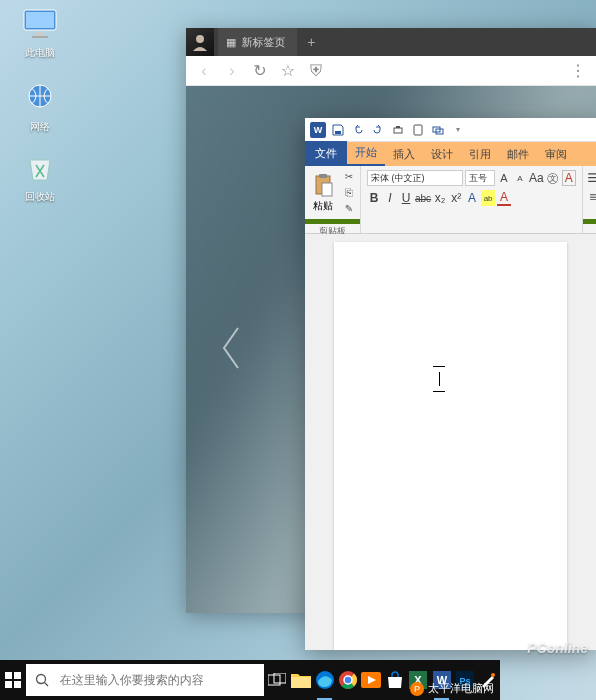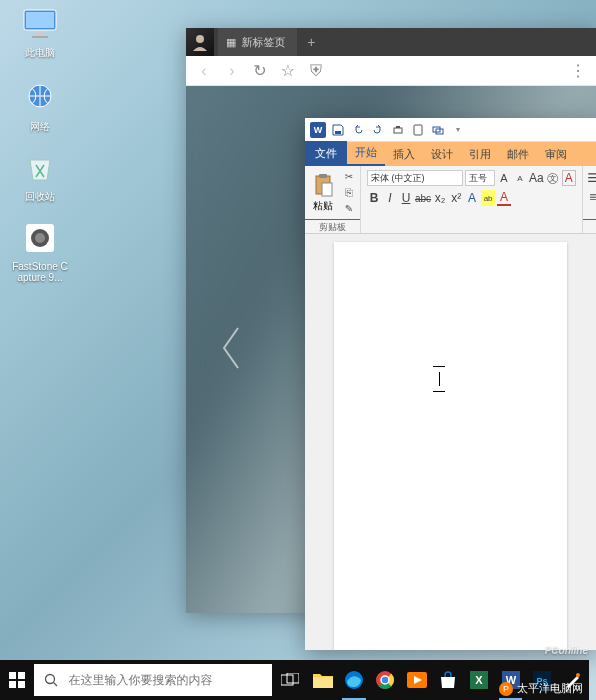--- a/index.html
+++ b/index.html
@@ -27,47 +27,47 @@
 .wtitle{height:24px;background:#fff;display:flex;align-items:center;padding:0 5px;gap:4px;border-bottom:1px solid #e0e0e0}
 .wq{width:16px;height:16px;display:flex;align-items:center;justify-content:center;cursor:pointer}
 .wlogo{width:16px;height:16px;background:#2b579a;border-radius:2px;display:flex;align-items:center;justify-content:center;color:#fff;font-size:9px;font-weight:bold}
 .wtabs{height:24px;display:flex;align-items:flex-end;background:#fdba74;font-size:11px}
 .wtab{padding:4px 8px;color:#444;cursor:pointer}
 .wtab.file{background:#2b579a;color:#fff;padding:5px 10px}
 .wtab.sel{color:#2b579a;border-bottom:2px solid #2b579a}
 .ribbon{height:68px;background:#f4f4f4;border-bottom:1px solid #d0d0d0;display:flex;font-size:10px}
 .rgrp{border-right:1px solid #d8d8d8;display:flex;flex-direction:column;justify-content:space-between}
 .rgrp .body{flex:1;display:flex;align-items:center;padding:3px}
-.rgrp .cap{height:14px;text-align:center;font-size:9px;color:#666;border-top:1px solid #4d7c0f;line-height:14px}
+.rgrp .cap{height:14px;text-align:center;font-size:9px;color:#666;border-top:5px solid #4d7c0f;line-height:14px}
 .paste{width:34px;display:flex;flex-direction:column;align-items:center;justify-content:center;gap:2px;cursor:pointer}
 .clipextra{display:flex;flex-direction:column;gap:2px;margin-left:3px}
 .cbtn{width:16px;height:14px;display:flex;align-items:center;justify-content:center;cursor:pointer;color:#555}
 .fontgrp{flex:1}
 .fontrow{display:flex;align-items:center;gap:2px;padding:1px 3px}
 .fsel{height:16px;font-size:9px;border:1px solid #ccc;background:#fff;display:flex;align-items:center;padding:0 3px;color:#333}
 .fbtn{min-width:14px;height:16px;display:flex;align-items:center;justify-content:center;cursor:pointer;color:#444;font-size:12px}
 .fbtn.box{border:1px solid #c0c0c0;color:#c0392b}
 .paragrp{width:40px}
 .doc{flex:1;background:#f0f0f0;display:flex;justify-content:center;padding:8px 0 0;overflow:hidden}
 .page{width:80%;height:100%;background:#fff;box-shadow:0 1px 3px rgba(0,0,0,.2);padding:50px 30px;position:relative}
 .cursor{position:absolute;left:45%;top:130px;width:1px;height:14px;background:#000}
 .cursor::before{content:"";position:absolute;left:-6px;top:-6px;width:12px;height:1px;background:#000}
 .cursor::after{content:"";position:absolute;left:-6px;bottom:-6px;width:12px;height:1px;background:#000}
 .wstatus{height:20px;background:#2b579a;color:#fff;font-size:10px;display:flex;align-items:center;padding:0 8px}
 
-#tb{position:absolute;left:0;bottom:0;width:589px;height:40px;background:#101010;display:flex;align-items:center}
+#tb{position:absolute;left:0;bottom:0;width:500px;height:40px;background:#101010;display:flex;align-items:center}
 .start{width:44px;height:40px;display:flex;align-items:center;justify-content:center;cursor:pointer}
 .search{flex:0 0 238px;height:32px;background:#fff;display:flex;align-items:center;margin:4px 0}
 .search .si{width:34px;display:flex;align-items:center;justify-content:center;color:#555}
 .search input{border:0;outline:0;font-size:12px;color:#777;flex:1;background:transparent}
 .tvbtn{width:44px;height:40px;display:flex;align-items:center;justify-content:center;cursor:pointer;color:#fff}
 .tbi{width:40px;height:40px;display:flex;align-items:center;justify-content:center;cursor:pointer;position:relative}
 .tbi.active::after{content:"";position:absolute;bottom:0;left:4px;right:4px;height:2px;background:#76b9ed}
 
-.wm{position:absolute;right:8px;bottom:44px;color:rgba(255,255,255,.7);font-size:10px;font-style:italic;font-weight:bold;text-shadow:0 1px 2px rgba(0,0,0,.3)}
+.wm{position:absolute;right:8px;bottom:44px;color:rgba(255,255,255,.7);font-size:14px;font-style:italic;font-weight:bold;text-shadow:0 1px 2px rgba(0,0,0,.3)}
 .brand{position:absolute;right:6px;bottom:4px;display:flex;align-items:center;gap:4px;color:#fff;font-size:11px}
 </style>
 </head>
 <body>
 
 <div id="desktop">
 
   <div class="di" style="top:4px">
     <div class="pic">
         <svg width="36" height="32" viewBox="0 0 36 32">
@@ -89,30 +89,20 @@
     <div class="lbl">网络</div>
   </div>
   <div class="di" style="top:148px">
     <div class="pic">
         <svg width="36" height="36" viewBox="0 0 36 36">
           <path d="M8 10h20l-3 20H11z" fill="#e8f0f5" stroke="#9cb"></path>
           <path d="M14 15l4 6-4 6M22 15l-4 6 4 6" stroke="#5b8" fill="none" stroke-width="1.5"></path>
         </svg>
       </div>
     <div class="lbl">回收站</div>
-  </div>
-  <div class="di" style="top:218px">
-    <div class="pic">
-        <svg width="36" height="36" viewBox="0 0 36 36">
-          <rect x="4" y="4" width="28" height="28" rx="3" fill="#fff"></rect>
-          <circle cx="18" cy="18" r="9" fill="#555"></circle>
-          <circle cx="18" cy="18" r="5" fill="#888"></circle>
-        </svg>
-      </div>
-    <div class="lbl">FastStone Capture 9...</div>
   </div>
 
   <div id="bw">
     <div class="btitle">
       <div class="avatar">
           <svg viewBox="0 0 20 20">
             <circle cx="10" cy="7" r="4" fill="#c8b8a8"></circle>
             <path d="M3 19q7-8 14 0" fill="#c8b8a8"></path>
           </svg>
         </div>

